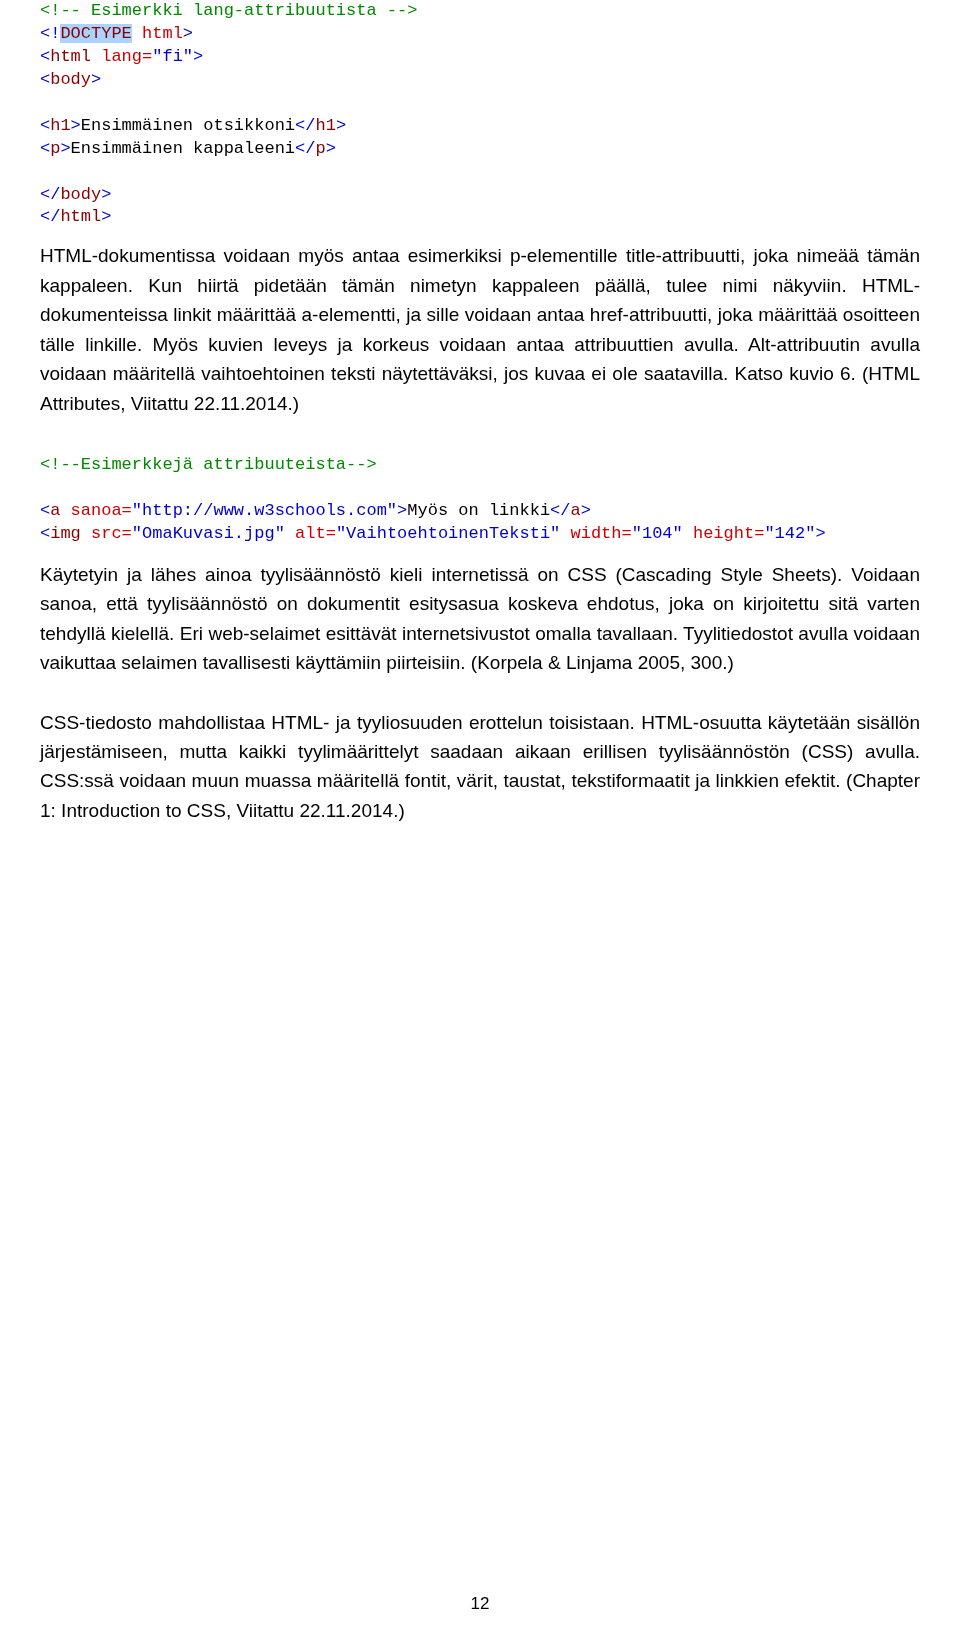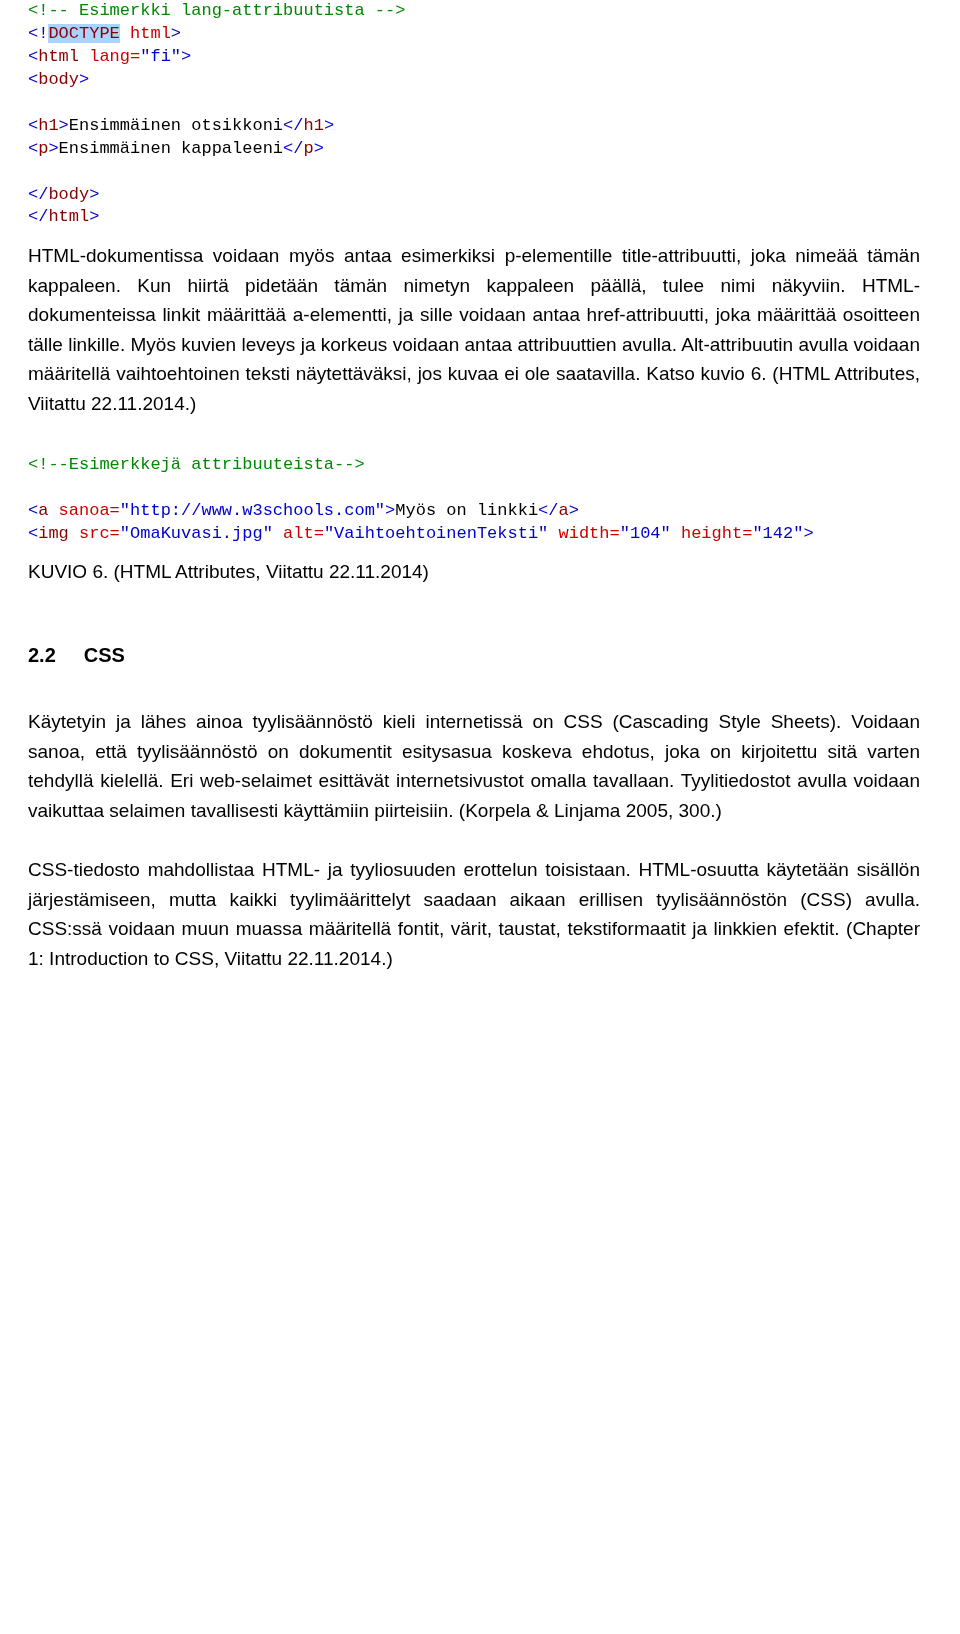--- a/index.html
+++ b/index.html
@@ -6,21 +6,21 @@
     margin: 0;
     padding: 0;
     background: #ffffff;
     font-family: Arial, Helvetica, sans-serif;
     color: #000000;
   }
   .page {
     width: 960px;
     min-height: 1634px;
     margin: 0 auto;
-    padding: 0 40px 40px 28px;
+    padding: 0 40px 40px 40px;
     box-sizing: border-box;
     position: relative;
   }
   .code-block {
     font-family: Consolas, "Courier New", monospace;
     font-size: 17px;
     line-height: 1.35;
     white-space: pre;
     margin-bottom: 12px;
   }
@@ -81,23 +81,20 @@
 <span class="tag-ang">&lt;/</span><span class="tag-name">html</span><span class="tag-ang">&gt;</span></div>
 
 
   <p class="body-para">HTML-dokumentissa voidaan myös antaa esimerkiksi p-elementille title-attribuutti, joka nimeää tämän kappaleen. Kun hiirtä pidetään tämän nimetyn kappaleen päällä, tulee nimi näkyviin. HTML-dokumenteissa linkit määrittää a-elementti, ja sille voidaan antaa href-attribuutti, joka määrittää osoitteen tälle linkille. Myös kuvien leveys ja korkeus voidaan antaa attribuuttien avulla. Alt-attribuutin avulla voidaan määritellä vaihtoehtoinen teksti näytettäväksi, jos kuvaa ei ole saatavilla. Katso kuvio 6. (HTML Attributes, Viitattu 22.11.2014.)</p>
 
   <div class="code-block codefig"><span class="comment">&lt;!--Esimerkkejä attribuuteista--&gt;</span>
 
 <span class="tag-ang">&lt;</span><span class="tag-name">a</span><span class="attr-name"> sanoa=</span><span class="attr-val">"http://www.w3schools.com"</span><span class="tag-ang">&gt;</span><span class="plain">Myös on linkki</span><span class="tag-ang">&lt;/</span><span class="tag-name">a</span><span class="tag-ang">&gt;</span>
 <span class="tag-ang">&lt;</span><span class="tag-name">img</span><span class="attr-name"> src=</span><span class="attr-val">"OmaKuvasi.jpg"</span><span class="attr-name"> alt=</span><span class="attr-val">"VaihtoehtoinenTeksti"</span><span class="attr-name"> width=</span><span class="attr-val">"104"</span><span class="attr-name"> height=</span><span class="attr-val">"142"</span><span class="tag-ang">&gt;</span></div>
 
-  <div class="caption">KUVIO 6. (HTML Attributes, Viitattu 22.11.2014)</div>
 
-  <div class="section-head">
-    <span class="section-num">2.2</span><span>CSS</span>
-  </div>
 
   <p class="body-para">Käytetyin ja lähes ainoa tyylisäännöstö kieli internetissä on CSS (Cascading Style Sheets). Voidaan sanoa, että tyylisäännöstö on dokumentit esitysasua koskeva ehdotus, joka on kirjoitettu sitä varten tehdyllä kielellä. Eri web-selaimet esittävät internetsivustot omalla tavallaan. Tyylitiedostot avulla voidaan vaikuttaa selaimen tavallisesti käyttämiin piirteisiin. (Korpela &amp; Linjama 2005, 300.)</p>
 
   <p class="body-para">CSS-tiedosto mahdollistaa HTML- ja tyyliosuuden erottelun toisistaan. HTML-osuutta käytetään sisällön järjestämiseen, mutta kaikki tyylimäärittelyt saadaan aikaan erillisen tyylisäännöstön (CSS) avulla. CSS:ssä voidaan muun muassa määritellä fontit, värit, taustat, tekstiformaatit ja linkkien efektit. (Chapter 1: Introduction to CSS, Viitattu 22.11.2014.)</p>
 
+  <div class="pagenum">12</div>
 </div>
 
 </body></html>

